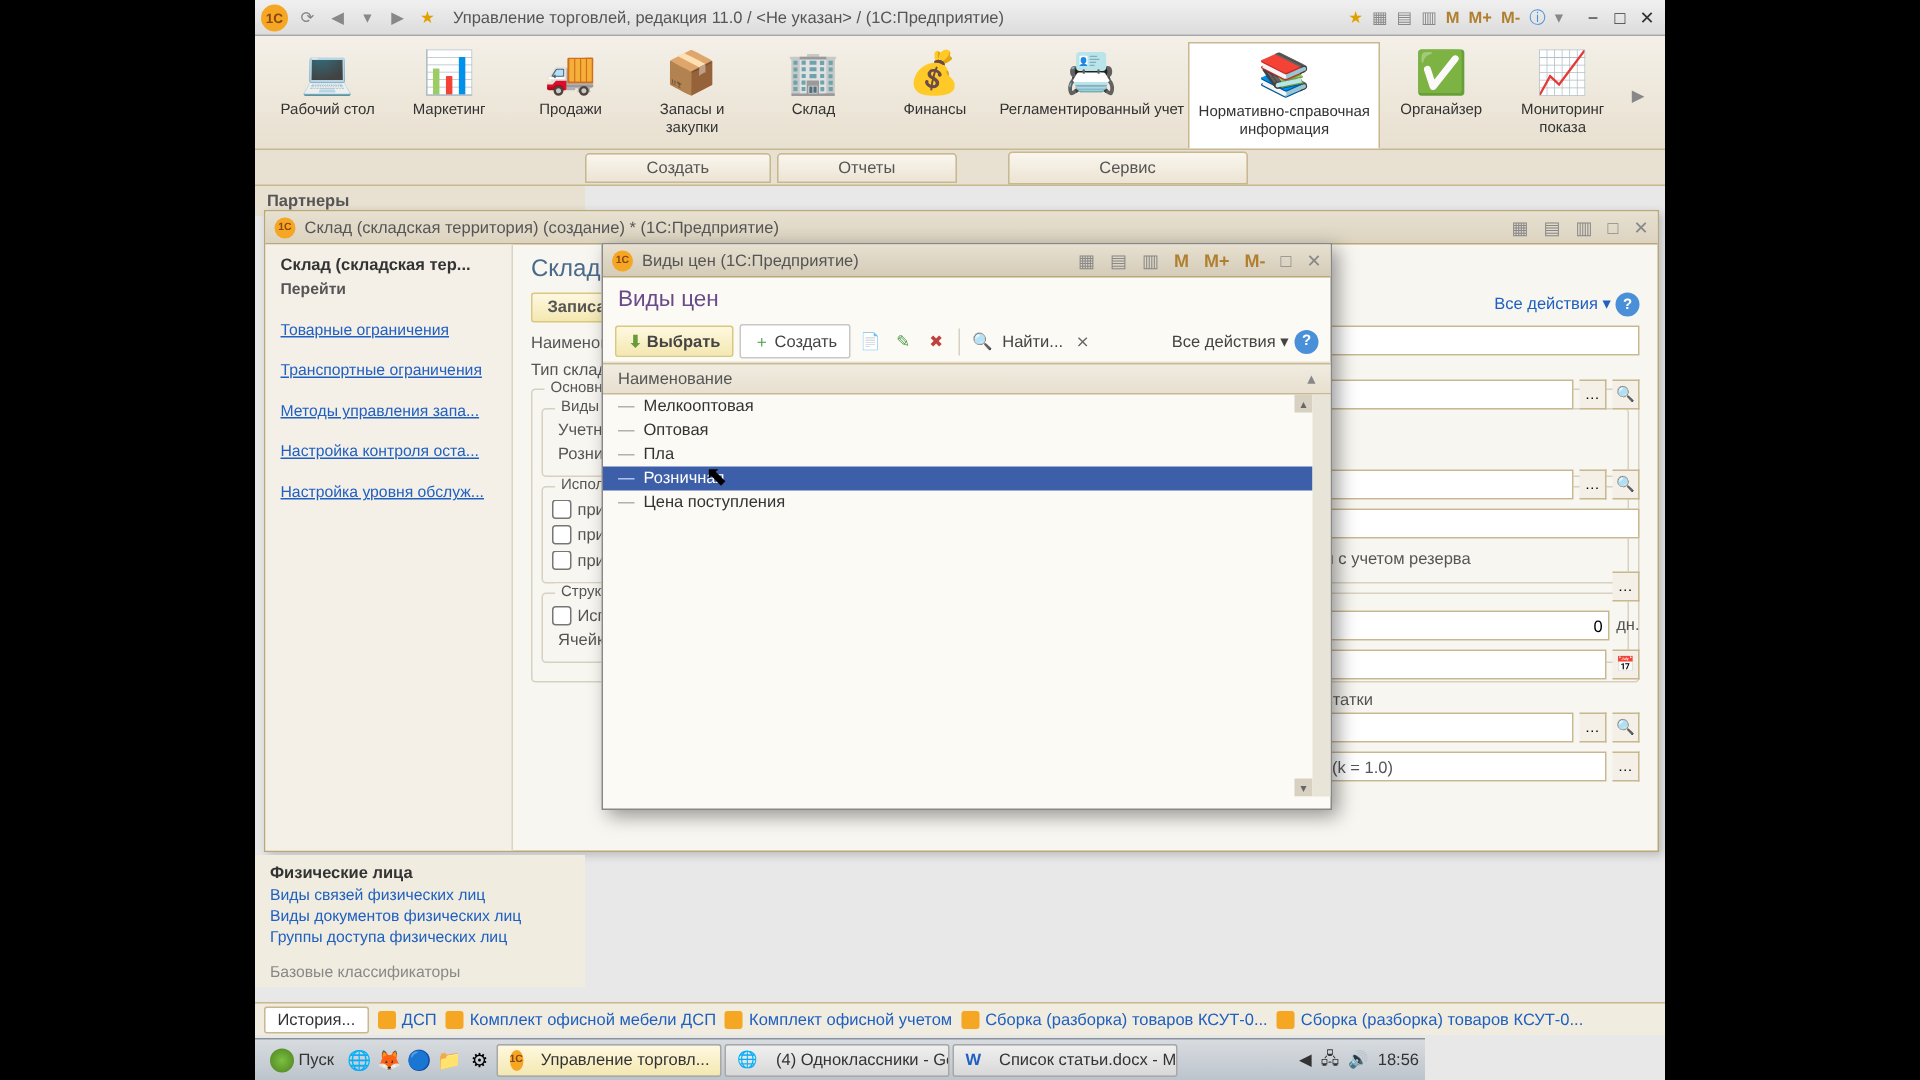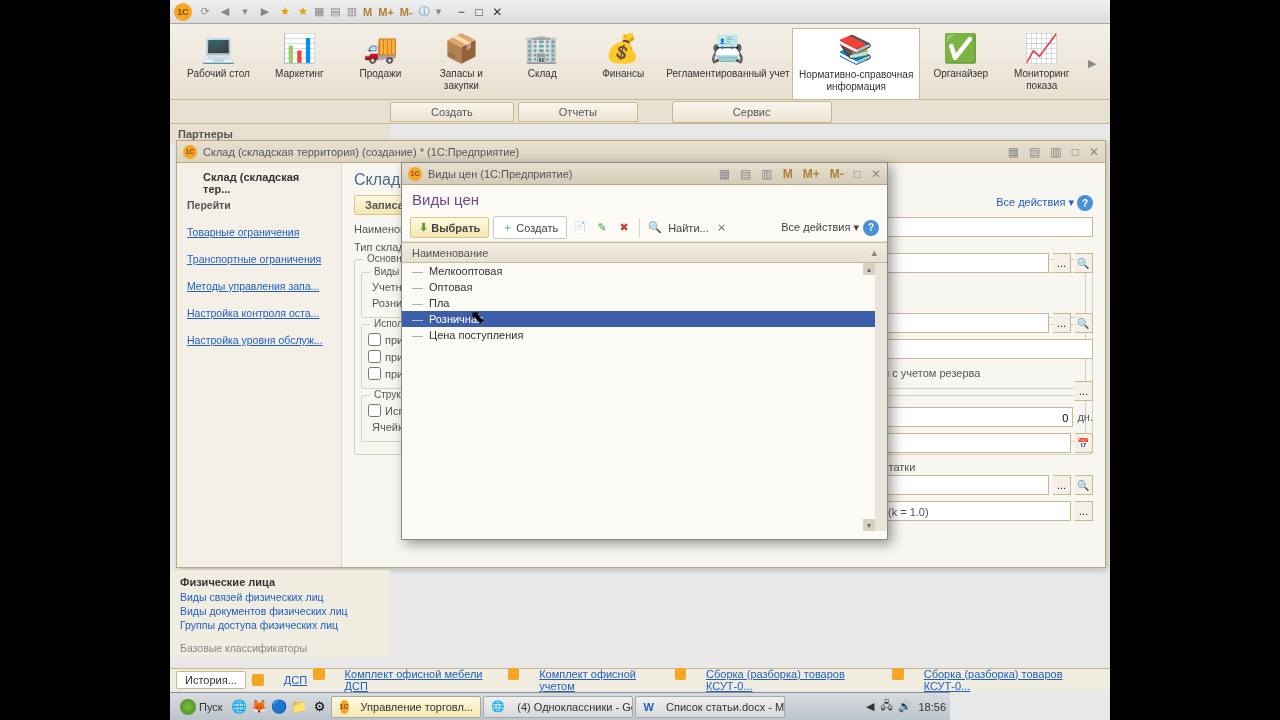--- a/index.html
+++ b/index.html
@@ -26,21 +26,21 @@
 .cmd-tab { padding: 3px 40px; border: 1px solid #c8b890; background: linear-gradient(#faf6ee,#ece4d4); border-radius: 3px 3px 0 0; color: #555; cursor: pointer; }
 .leftcol-top { position: absolute; left: 0; top: 124px; width: 220px; background: #e8e0d0; padding: 4px 8px; color: #555; font-weight: bold; }
 
 .innerwin { position: absolute; left: 6px; top: 140px; width: 930px; height: 428px; background: #f8f6f0; border: 1px solid #b8a878; box-shadow: 2px 2px 6px rgba(0,0,0,0.2); }
 .iw-title { height: 22px; background: linear-gradient(#e8e0d0,#dcd4c0); display: flex; align-items: center; padding: 0 6px; gap: 6px; border-bottom: 1px solid #b8a878; }
 .iw-title .t { flex: 1; color: #555; }
 .iw-ctrl { color: #888; cursor: pointer; margin-left: 4px; font-size: 12px; }
 
 .iw-body { display: flex; height: calc(100% - 22px); }
 .panel-nav { width: 165px; background: #f4f0e8; border-right: 1px solid #dcd4c0; padding: 6px 0; }
-.panel-nav .hdr { font-weight: bold; color: #333; padding: 2px 26px; }
+.panel-nav .hdr { font-weight: bold; color: #333; padding: 2px 10px; }
 .panel-nav .sub { color: #555; padding: 2px 10px; font-weight: bold; font-size: 10.5px; }
 .panel-nav a { display: block; color: #2060c0; text-decoration: underline; padding: 2px 10px; font-size: 10.5px; cursor: pointer; margin-top: 11px; }
 
 .panel-main { flex: 1; padding: 8px 12px; position: relative; }
 .pm-head { font-size: 16px; color: #4a6a8a; margin-bottom: 6px; }
 .pm-toolbar { display: flex; gap: 4px; margin-bottom: 8px; align-items: center; }
 .pm-btn { background: linear-gradient(#fef8e0,#f4e8b0); border: 1px solid #d8c880; padding: 3px 10px; border-radius: 2px; cursor: pointer; font-weight: bold; color: #555; }
 .field-row { display: flex; align-items: center; margin-bottom: 6px; gap: 6px; }
 .field-label { width: 90px; color: #555; }
 .field-btn { width: 18px; height: 20px; border: 1px solid #c8b890; border-left: none; background: #f4f0e8; display: flex; align-items: center; justify-content: center; cursor: pointer; font-size: 10px; }
@@ -70,21 +70,21 @@
 .dlg-row.sel { background: #3d5ea8; color: #fff; }
 .dlg-row.sel .dash { color: #cfe0ff; }
 .dlg-scroll-btn { position: absolute; right: 0; width: 12px; height: 12px; background: #d8d0c0; display: flex; align-items: center; justify-content: center; font-size: 8px; color: #666; cursor: pointer; }
 
 .left-bottom { position: absolute; left: 0; top: 570px; width: 220px; background: #f0ece0; padding: 4px 10px; }
 .left-bottom .hdr { font-weight: bold; color: #333; padding: 2px 0; }
 .left-bottom a { display: block; color: #2060c0; padding: 1px 0; cursor: pointer; font-size: 10.5px; }
 .left-bottom .grey { color: #888; font-size: 10.5px; padding-top: 10px; }
 
 .tabstrip { position: absolute; left: 0; top: 668px; width: 940px; height: 22px; background: #f0ece0; border-top: 1px solid #c8b890; display: flex; align-items: center; padding: 0 6px; gap: 6px; }
-.ts-tab { display: flex; align-items: flex-start; gap: 20px; color: #2060c0; text-decoration: underline; cursor: pointer; font-size: 10.5px; }
+.ts-tab { display: flex; align-items: flex-start; gap: 4px; color: #2060c0; cursor: pointer; font-size: 10.5px; }
 .ts-tab .ic { width: 12px; height: 12px; background: #f5a623; border-radius: 2px; }
 .ts-first { background: #fff; border: 1px solid #c8b890; padding: 2px 8px; color: #333; border-radius: 2px; }
 
 .taskbar { position: absolute; left: 0; top: 692px; width: 780px; height: 28px; background: linear-gradient(#d8dce0,#bcc4cc); border-top: 1px solid #88909a; display: flex; align-items: center; gap: 2px; padding: 0 4px; }
 .tb-start { display: flex; align-items: center; gap: 3px; color: #333; cursor: pointer; padding: 3px 6px; }
 .tb-start .win-ic { width: 16px; height: 16px; background: radial-gradient(circle,#7cc040,#4a8020); border-radius: 50%; }
 .tb-ql { display: flex; gap: 2px; }
 .tb-ql .q { width: 18px; height: 18px; display: flex; align-items: center; justify-content: center; cursor: pointer; font-size: 13px; }
 .tb-task { height: 22px; padding: 0 8px; background: linear-gradient(#f0f0f0,#d8d8d8); border: 1px solid #a8a8a8; border-radius: 2px; display: flex; align-items: center; gap: 12px; max-width: 150px; overflow: hidden; white-space: nowrap; cursor: pointer; color: #333; }
 .tb-task .ic { width: 14px; height: 14px; }
@@ -101,20 +101,21 @@
 
   <div class="titlebar">
     <div class="tb-icon">1C</div>
     <div class="tb-nav">
       <div class="tb-navbtn">⟳</div>
       <div class="tb-navbtn">◀</div>
       <div class="tb-navbtn">▾</div>
       <div class="tb-navbtn">▶</div>
       <div class="tb-navbtn" style="color:#e0a000">★</div>
     </div>
+    <div class="tb-title">Управление торговлей, редакция 11.0 / &lt;Не указан&gt; / (1С:Предприятие)</div>
     <div class="tb-right">
       <span style="color:#e0a000">★</span>
       <span>▦</span>
       <span>▤</span>
       <span>▥</span>
       <span style="color:#b08030;font-weight:bold">M</span>
       <span style="color:#b08030;font-weight:bold">M+</span>
       <span style="color:#b08030;font-weight:bold">M-</span>
       <span style="color:#4a90d9">ⓘ</span>
       <span>▾</span>

